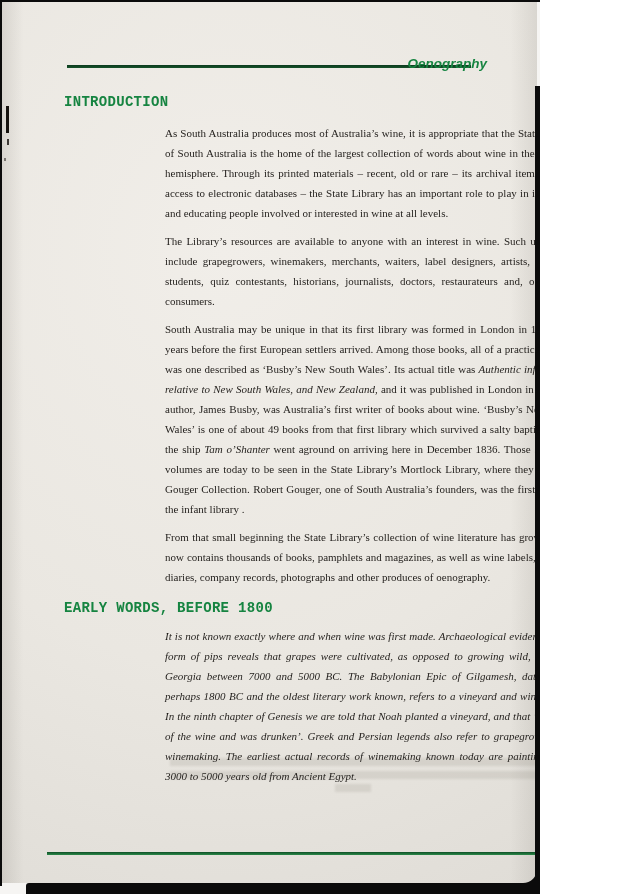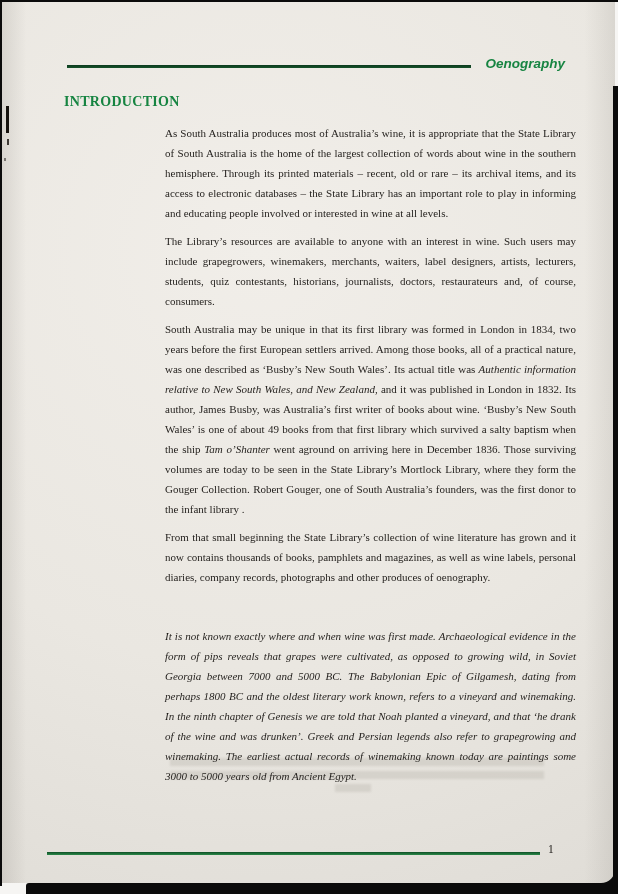--- a/index.html
+++ b/index.html
@@ -1,17 +1,17 @@
 <!DOCTYPE html>
 <html><head>
 <meta charset="utf-8">
 <style>
   html,body{margin:0;padding:0;}
   .screen{
-    position:relative;width:618px;height:894px;overflow:hidden;
+    position:relative;width:540px;height:894px;overflow:hidden;
     background:#f6f5f3;
     font-family:"Liberation Serif",serif;
   }
   
   .paper{
     position:absolute;left:2px;top:2px;right:3px;bottom:11px;
     background:
       linear-gradient(to right, rgba(95,90,82,.14) 0%, rgba(95,90,82,0) 4%),
       linear-gradient(to left, rgba(95,90,82,.12) 0%, rgba(95,90,82,0) 5%),
       radial-gradient(140% 95% at 42% 28%, #f1eee9 0%, #eae7e1 50%, #e0ddd7 86%, #d9d6cf 100%);
@@ -31,21 +31,21 @@
   .m2{left:7px;top:139px;width:2px;height:6px;opacity:.8;}
   .m3{left:4px;top:158px;width:2px;height:3px;opacity:.5;}
   
   .header-rule{position:absolute;left:65px;top:63px;width:404px;height:2.5px;
     background:linear-gradient(to bottom,#0c3a1e,#16522a);z-index:5;}
   .header-title{position:absolute;right:50px;top:54px;
     font-family:"Liberation Sans",sans-serif;font-weight:bold;font-style:italic;
     font-size:13.5px;color:#168441;z-index:5;}
   
   .sec-heading{position:absolute;margin:0;
-    font-family:Liberation Serif, serif;font-weight:bold;
+    font-family:Liberation Mono, monospace;font-weight:bold;
     font-size:14px;letter-spacing:.3px;color:#168441;z-index:5;}
   .h1pos{left:62px;top:92px;}
   .h2pos{left:62px;top:598px;}
   
   .body-col{position:absolute;width:411px;left:163px;
     font-size:11px;line-height:20px;color:#211e1b;
     text-align:justify;z-index:5;}
   .col1{top:121px;}
   .col2{top:624px;font-style:italic;}
   .body-col p{margin:0 0 8px 0;}
@@ -73,20 +73,21 @@
 
     <h1 class="sec-heading h1pos">INTRODUCTION</h1>
 
     <div class="body-col col1">
       <p>As South Australia produces most of Australia’s wine, it is appropriate that the State Library of South Australia is the home of the largest collection of words about wine in the southern hemisphere.  Through its printed materials – recent, old or rare – its archival items, and its access to electronic databases – the State Library has an important role to play in informing and educating people involved or interested in wine at all levels.</p>
       <p>The Library’s resources are available to anyone with an interest in wine.  Such users may include grapegrowers, winemakers, merchants, waiters, label designers, artists, lecturers, students, quiz contestants, historians, journalists, doctors, restaurateurs and, of course, consumers.</p>
       <p><span>South Australia may be unique in that its first library was formed in London in 1834, two years before the first European settlers arrived.  Among those books, all of a practical nature, was one described as ‘Busby’s New South Wales’.  Its actual title was </span><span class="it">Authentic information relative to New South Wales, and New Zealand</span><span>, and it was published in London in 1832.  Its author, James Busby, was Australia’s first writer of books about wine.  ‘Busby’s New South Wales’ is one of about 49 books from that first library which survived a salty baptism when the ship </span><span class="it">Tam o’Shanter</span><span> went aground on arriving here in December 1836.  Those surviving volumes are today to be seen in the State Library’s Mortlock Library, where they form the Gouger Collection.  Robert Gouger, one of South Australia’s founders, was the first donor to the infant library .</span></p>
       <p>From that small beginning the State Library’s collection of wine literature has grown and it now contains thousands of books, pamphlets and magazines, as well as wine labels, personal diaries, company records, photographs and other produces of oenography.</p>
     </div>
 
+    <h1 class="sec-heading h2pos">EARLY WORDS, BEFORE 1800</h1>
 
     <div class="body-col col2">
       <p>It is not known exactly where and when wine was first made.  Archaeological evidence in the form of pips reveals that grapes were cultivated, as opposed to growing wild, in Soviet Georgia between 7000 and 5000 BC.  The Babylonian Epic of Gilgamesh, dating from perhaps 1800 BC and the oldest literary work known, refers to a vineyard and winemaking. In the ninth chapter of Genesis we are told that Noah planted a vineyard, and that ‘he drank of the wine and was drunken’.  Greek and Persian legends also refer to grapegrowing and winemaking.  The earliest actual records of winemaking known today are paintings some 3000 to 5000 years old from Ancient Egypt.</p>
     </div>
 
     <div class="bleed">
       <div class="bl l1"></div>
       <div class="bl l2"></div>
       <div class="bl l3"></div>
     </div>

